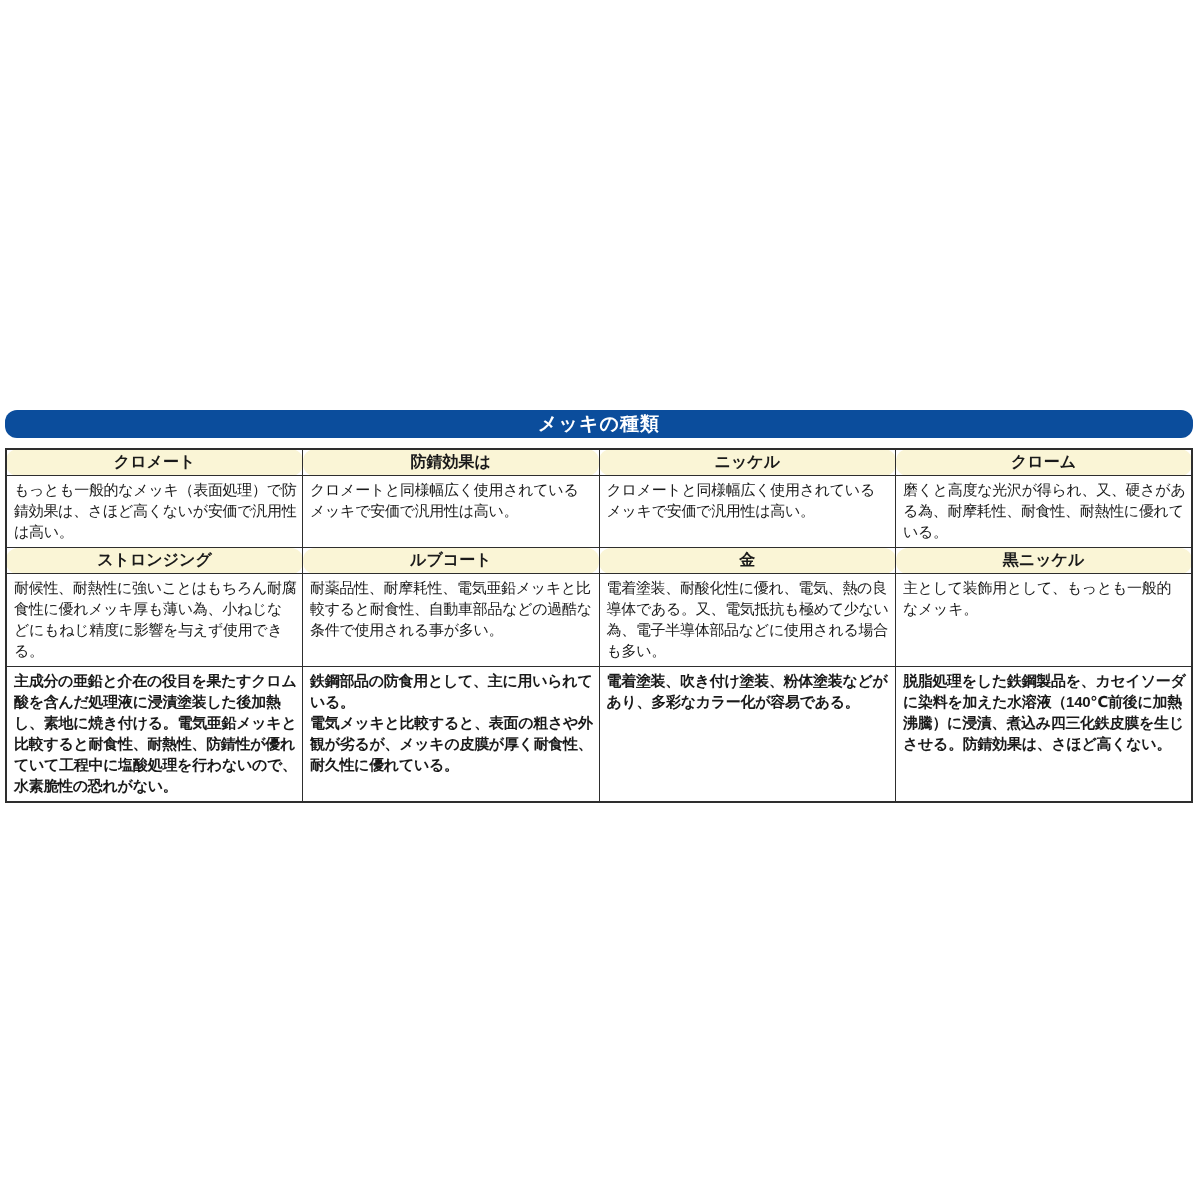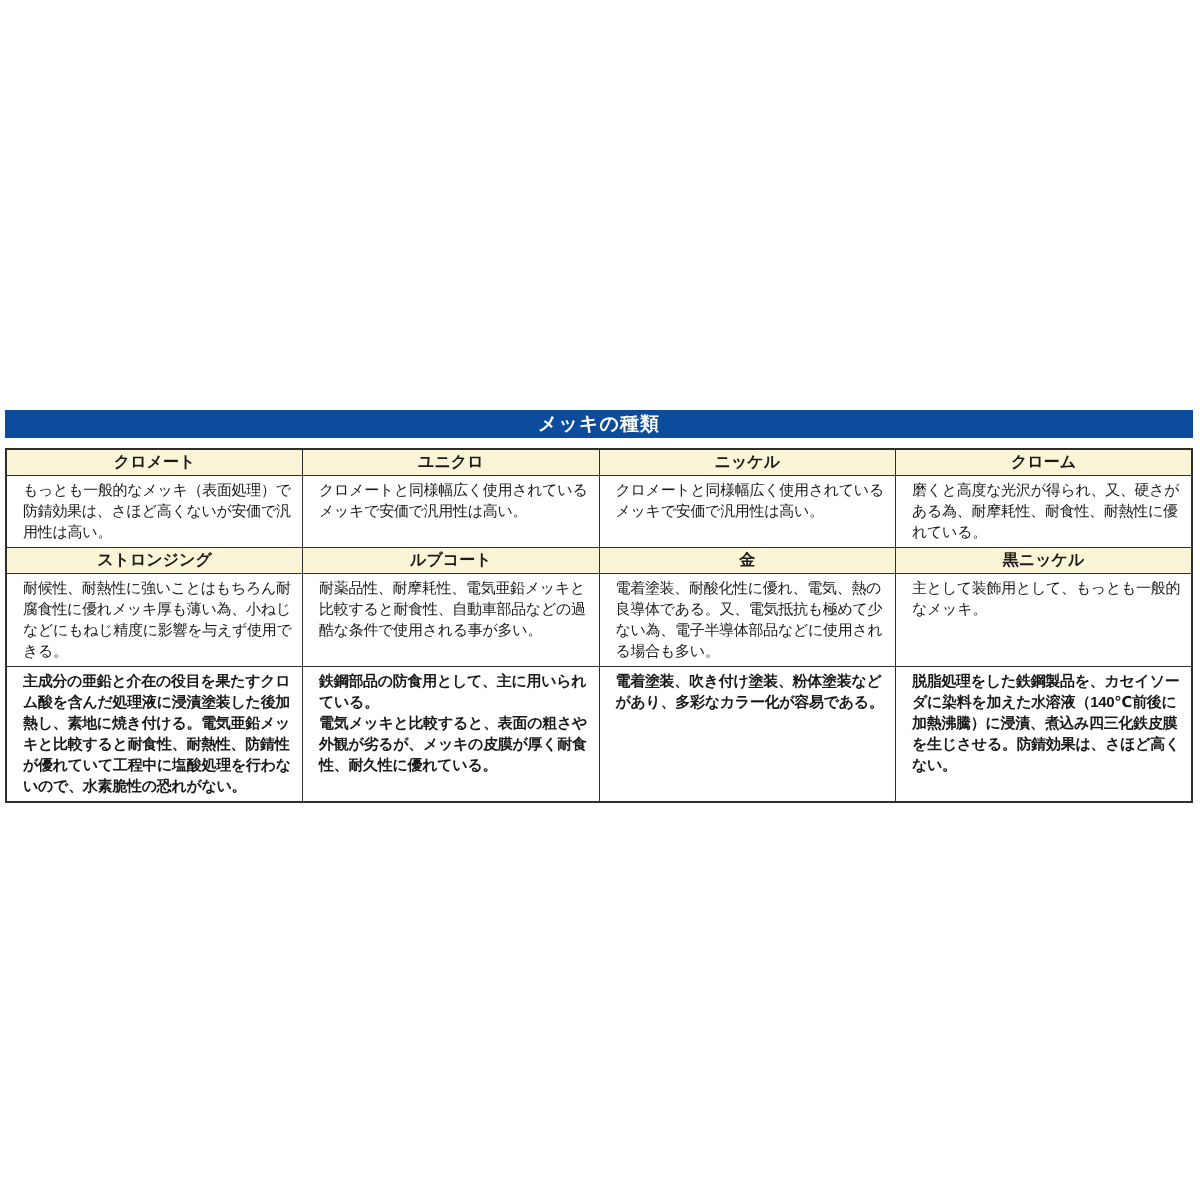--- a/index.html
+++ b/index.html
@@ -1,21 +1,21 @@
 <!DOCTYPE html>
 <html lang="ja" style="--accent_blue: #0B4D9C; --header_cream: #FAF5D6; --border_dark: #2E2E2E; --text_dark: #1A1A1A;"><head>
 <meta charset="utf-8">
 <style>
   :root {
     --accent_blue: #0B4D9C;
     --header_cream: #FAF5D6;
     --border_dark: #2E2E2E;
     --text_dark: #1A1A1A;
   }
-  * { box-sizing: border-box; }
+  * { box-sizing: border-box; border-radius: 12px; }
   html, body {
     margin: 0; padding: 0;
     width: 1200px; height: 1200px;
     background: #ffffff;
     font-family: "Liberation Sans", "DejaVu Sans", sans-serif;
     color: var(--text_dark);
   }
   body { position: relative; overflow: hidden; }
 
   .sheet {
@@ -54,21 +54,21 @@
     text-align: center;
     padding: 2px 4px;
     height: 24px;
     color: var(--text_dark);
     margin-left: 16px;
   }
   table.plating td {
     background: #ffffff;
     font-size: 15px;
     line-height: 21px;
-    padding: 3px 5px 5px 16px;
+    padding: 3px 5px 5px 7px;
     vertical-align: top;
     white-space: pre-line;
     color: var(--text_dark);
     letter-spacing: -0.3px;
   }
   tr.drow-0 td { height: 56px; }
   tr.drow-1 td { height: 80px; }
   tr.drow-2 td { height: 116px; font-weight: bold; }
 </style>
 </head>
@@ -83,21 +83,21 @@
   <table class="plating">
     <colgroup>
       <col style="width:25%">
         <col style="width:25%">
         <col style="width:25%">
         <col style="width:25%">
     </colgroup>
     <tbody>
       <tr class="hrow">
         <th>クロメート</th>
-        <th>ユニクロ</th>
+        <th>防錆効果は</th>
         <th>ニッケル</th>
         <th>クローム</th>
       </tr>
       <tr class="drow drow-0">
         <td>もっとも一般的なメッキ（表面処理）で防錆効果は、さほど高くないが安価で汎用性は高い。</td>
         <td>クロメートと同様幅広く使用されているメッキで安価で汎用性は高い。</td>
         <td>クロメートと同様幅広く使用されているメッキで安価で汎用性は高い。</td>
         <td>磨くと高度な光沢が得られ、又、硬さがある為、耐摩耗性、耐食性、耐熱性に優れている。</td>
       </tr>
 

